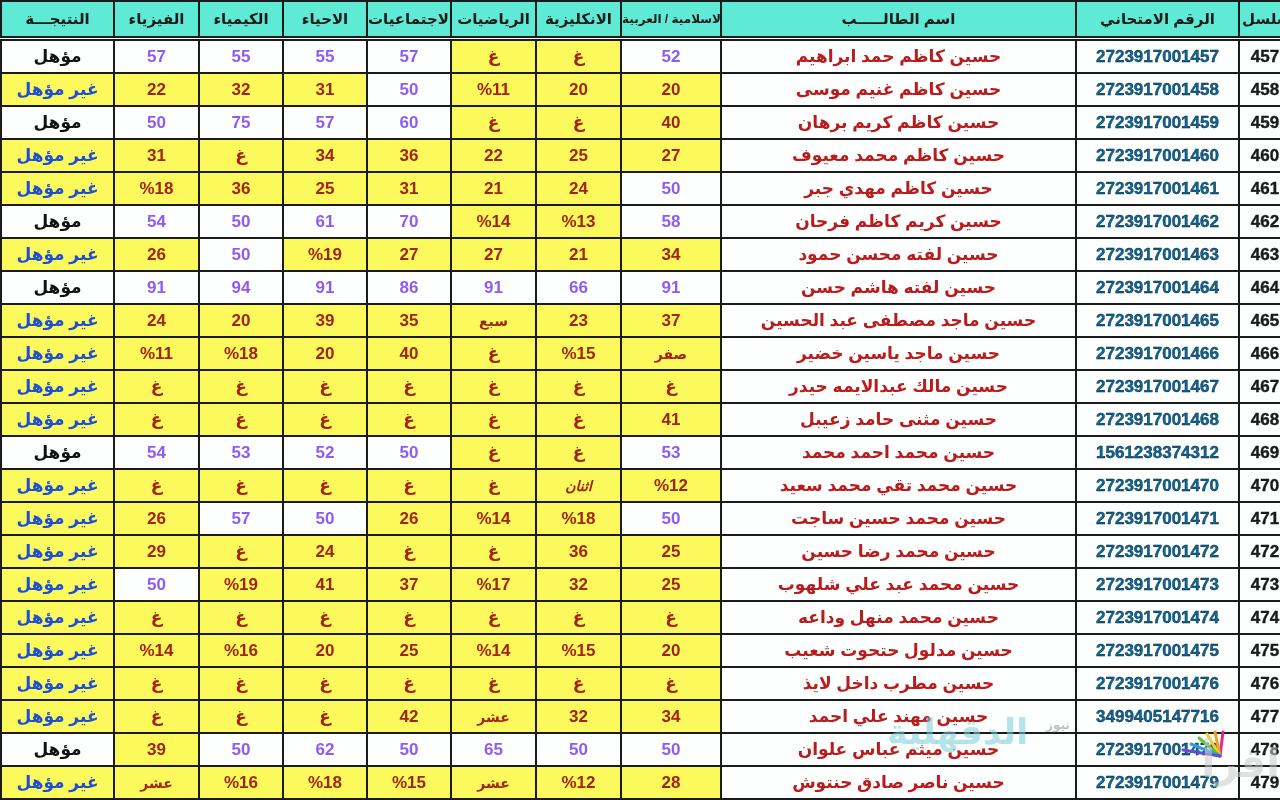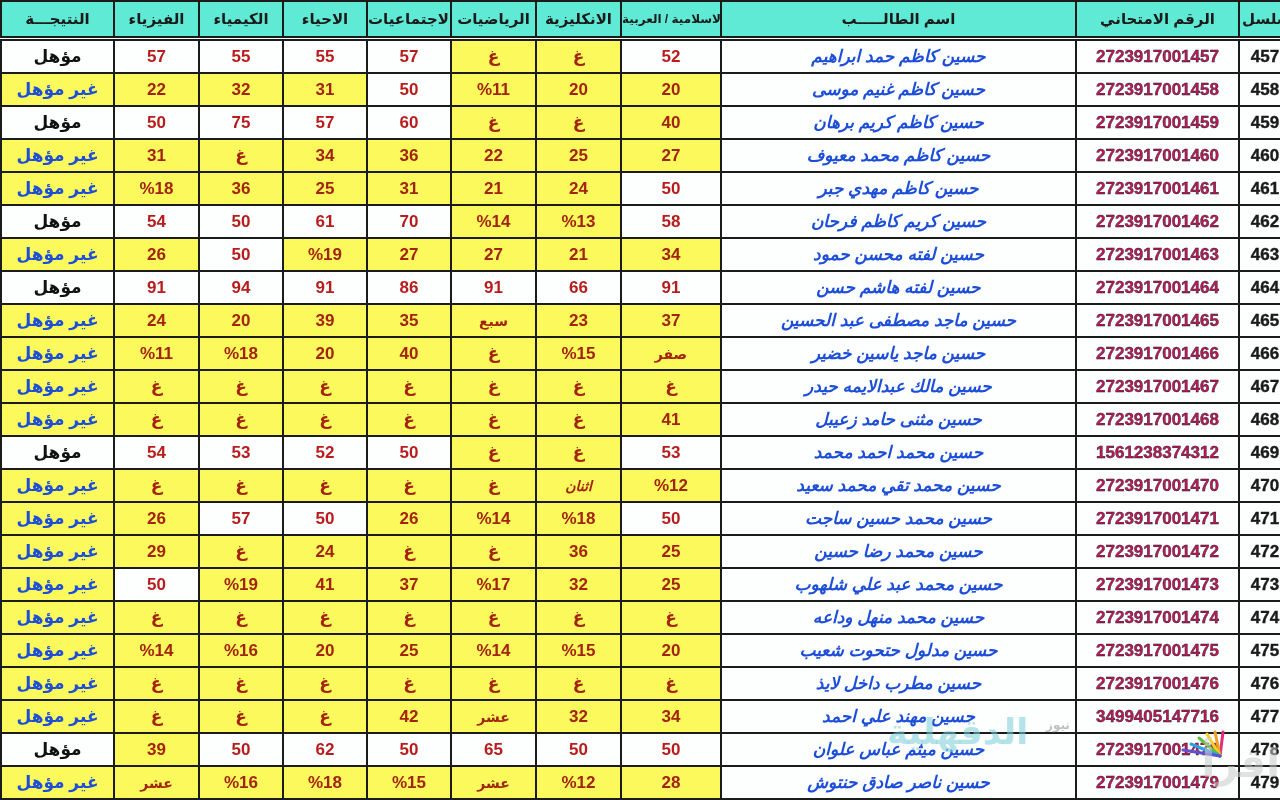--- a/index.html
+++ b/index.html
@@ -24,24 +24,24 @@
     overflow:hidden;
     white-space:nowrap;
   }
   table.grid thead th {
     background:#5eead4;
     height:34px;
     font-size:15px;
     color:#1a1a1a;
     border-bottom:5px double #1b1b1b;
   }
-  td.w { background:#fdfefe; color:#b91c1c; }
+  td.w { background:#fdfefe; color:#8b5cf6; }
   td.y { background:#fbf95c; color:#a3240c; }
-  td.name { background:#fdfefe; color:#1d4ed8; text-align:right; padding-right:10px; font-size:17px; direction:rtl;font-style:italic; }
-  td.exam { background:#fdfefe; color:#be185d; font-size:18px; font-weight:normal; -webkit-text-stroke:0.4px #1a1a1a; }
+  td.name { background:#fdfefe; color:#b91c1c; text-align:right; padding-right:10px; font-size:17px; direction:rtl; }
+  td.exam { background:#fdfefe; color:#0369a1; font-size:18px; font-weight:normal; -webkit-text-stroke:0.4px #1a1a1a; }
   td.serial { background:#fdfefe; color:#1a1a1a; font-size:18px; font-weight:normal; -webkit-text-stroke:0.4px #1a1a1a; text-align:left; padding-left:6px; }
   td.res-ok { background:#fdfefe; color:#111; font-size:14px; direction:rtl; }
   td.res-fail { background:#fbf95c; color:#1d4ed8; font-size:14px; direction:rtl; }
   th.head-serial { text-align:left !important; padding-left:2px !important; }
   .watermark {
     position:absolute; pointer-events:none;
     font-weight:bold; direction:rtl;
   }
   .wm-main { left:865px; top:712px; font-size:35px; color:rgba(120,205,215,0.55);margin-left:22px; }
   .wm-small { left:1046px; top:718px; font-size:12px; color:rgba(150,150,150,0.6); }

